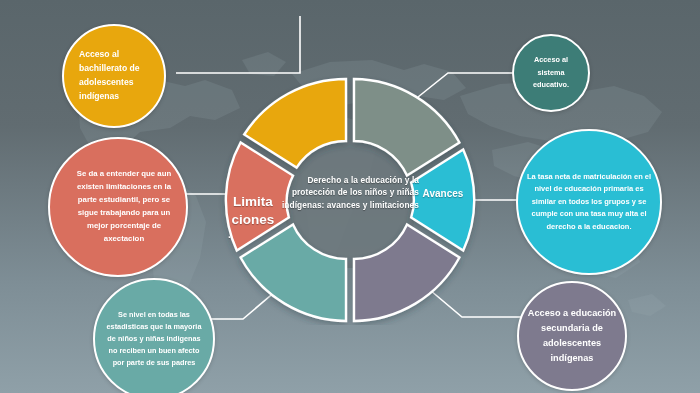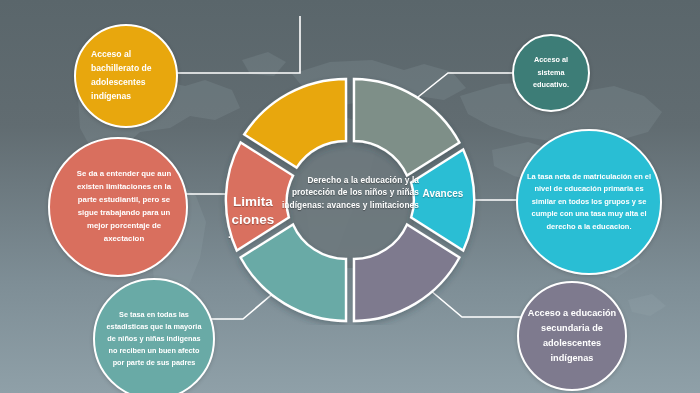--- a/index.html
+++ b/index.html
@@ -46,21 +46,21 @@
   
   .bubble{
     position:absolute;border-radius:50%;
     border:2px solid #ffffff;
     box-sizing:border-box;
     display:flex;align-items:center;justify-content:center;
     text-align:center;color:#ffffff;
     box-shadow:0 1px 4px rgba(0,0,0,.18);
   }
   .bubble span{display:block;padding:0 8px;}
-  #b-tl{left:74px;top:24px;width:104px;height:104px;background:#e8a70d;}
+  #b-tl{left:62px;top:24px;width:104px;height:104px;background:#e8a70d;}
   #b-tl span{font-size:8.6px;line-height:1.62;font-weight:bold;text-align:left;padding-left:15px;}
   #b-ml{left:48px;top:137px;width:140px;height:140px;background:#d96f5e;}
   #b-ml span{font-size:7.8px;line-height:1.66;font-weight:bold;margin-left:12px;}
   #b-bl{left:93px;top:278px;width:122px;height:122px;background:#69aaa6;}
   #b-bl span{font-size:7.3px;line-height:1.62;font-weight:bold;}
   #b-tr{left:512px;top:34px;width:78px;height:78px;background:#3d7d77;}
   #b-tr span{font-size:7.3px;line-height:1.7;font-weight:bold;}
   #b-mr{left:516px;top:129px;width:146px;height:146px;background:#29bed4;}
   #b-mr span{font-size:7.5px;line-height:1.66;font-weight:bold;}
   #b-br{left:517px;top:281px;width:110px;height:110px;background:#7e7a8e;}
@@ -135,21 +135,21 @@
   </div>
   <div class="seg-label" id="label-avances">Avances</div>
 
   <div class="bubble" id="b-tl">
     <span>Acceso al bachillerato de adolescentes indígenas</span>
   </div>
   <div class="bubble" id="b-ml">
     <span>Se da a entender que aun existen limitaciones en la parte estudiantil, pero se sigue trabajando para un mejor porcentaje de axectacion</span>
   </div>
   <div class="bubble" id="b-bl">
-    <span>Se tasa en todas las estadisticas que la mayoria de niños y niñas indigenas no reciben un buen afecto por parte de sus padres</span>
+    <span>Se nivel en todas las estadisticas que la mayoria de niños y niñas indigenas no reciben un buen afecto por parte de sus padres</span>
   </div>
   <div class="bubble" id="b-mr">
     <span>La tasa neta de matriculación en el nivel de educación primaria es similar en todos los grupos y se cumple con una tasa muy alta el derecho a la educacion.</span>
   </div>
   <div class="bubble" id="b-tr">
     <span>Acceso al sistema educativo.</span>
   </div>
   <div class="bubble" id="b-br">
     <span>Acceso a educación secundaria de adolescentes indígenas</span>
   </div>

